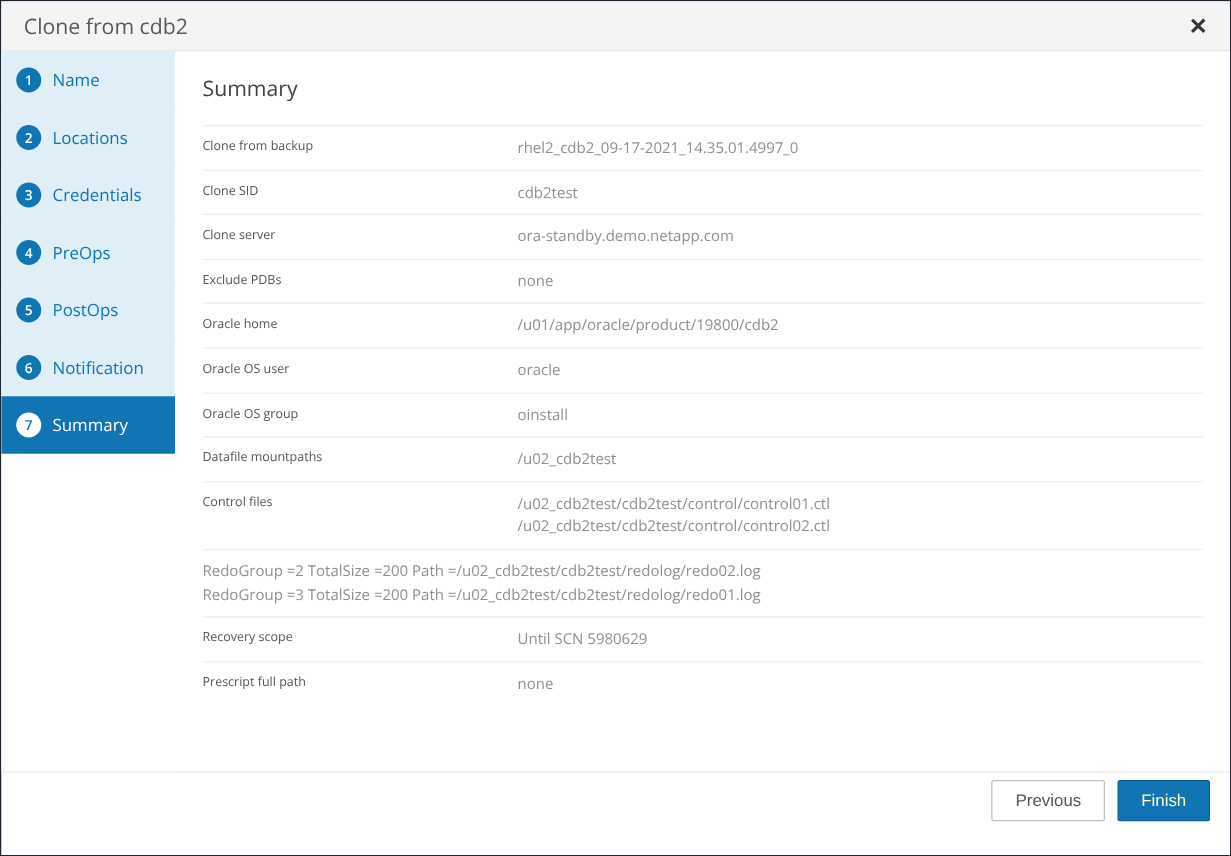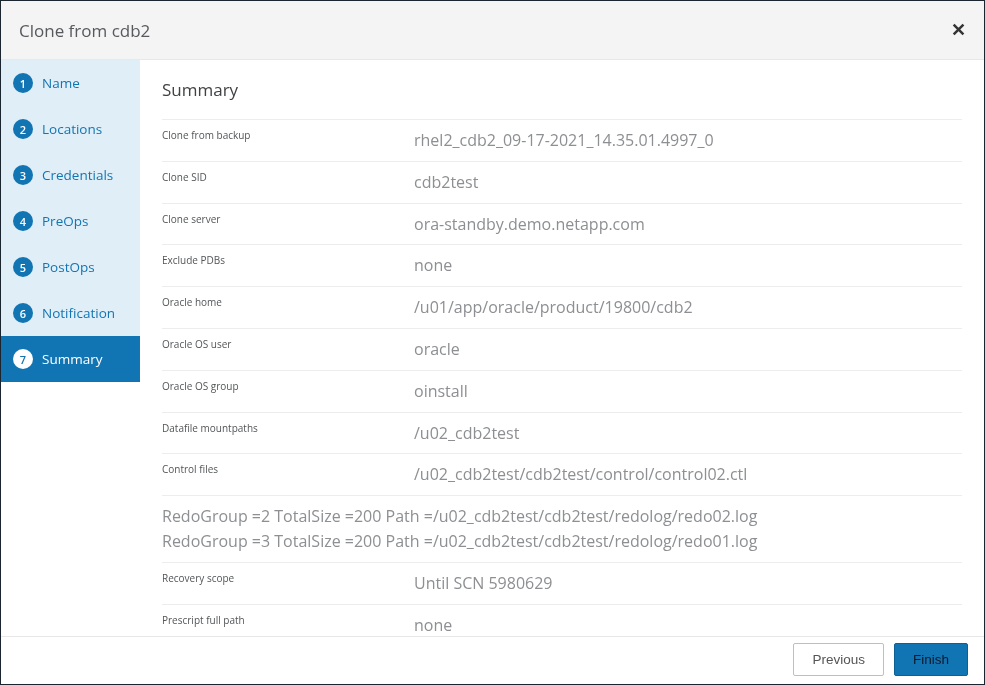--- a/index.html
+++ b/index.html
@@ -15,21 +15,21 @@
       overflow: hidden;
       border: 1px solid #1a2530;
     }
     .dialog-header {
       background: #f4f4f5;
       padding: 12px 18px;
       display: flex;
       justify-content: space-between;
       align-items: center;
       border-bottom: 1px solid #e8e8e8;
-      height: 59px;
+      height: 40px;
     }
     .dialog-title {
       font-size: 17px;
       color: #57595c;
       font-weight: 400;
     }
     .close-btn {
       font-size: 18px;
       color: #333;
       cursor: pointer;
@@ -99,21 +99,21 @@
       padding: 8px 0;
       align-items: flex-start;
     }
     .summary-label {
       width: 252px;
       flex-shrink: 0;
       font-size: 10px;
       color: #535557;
     }
     .summary-value {
-      font-size: 16px;
+      font-size: 12px;
       color: #8d8f92;
       line-height: 1.55;
     }
     .dialog-footer {
       height: 45px;
       display: flex;
       justify-content: flex-end;
       align-items: center;
       padding: 0 16px;
       gap: 10px;
@@ -126,21 +126,21 @@
       border-radius: 2px;
     }
     .btn-secondary {
       background: #fff;
       border: 1px solid #bfbfbf;
       color: #555;
     }
     .btn-primary {
       background: #1275b3;
       border: 1px solid #0e5f94;
-      color: #0f172a;
+      color: #fef9c3;
     }
     
     .content::-webkit-scrollbar {
       width: 14px;
     }
     .content::-webkit-scrollbar-track {
       background: #f0f0f0;
     }
     .content::-webkit-scrollbar-thumb {
       background: #c5c5c5;
@@ -221,20 +221,21 @@
       <div class="summary-label">Oracle OS group</div>
       <div class="summary-value">oinstall</div>
     </div>
     <div class="summary-row">
       <div class="summary-label">Datafile mountpaths</div>
       <div class="summary-value">/u02_cdb2test</div>
     </div>
     <div class="summary-row">
       <div class="summary-label">Control files</div>
       <div class="summary-value">
+          <div>/u02_cdb2test/cdb2test/control/control01.ctl</div>
           <div>/u02_cdb2test/cdb2test/control/control02.ctl</div>
         </div>
     </div>
     <div class="summary-row">
       <div class="summary-value">
           <div>RedoGroup =2 TotalSize =200 Path =/u02_cdb2test/cdb2test/redolog/redo02.log</div>
           <div>RedoGroup =3 TotalSize =200 Path =/u02_cdb2test/cdb2test/redolog/redo01.log</div>
         </div>
     </div>
     <div class="summary-row">

